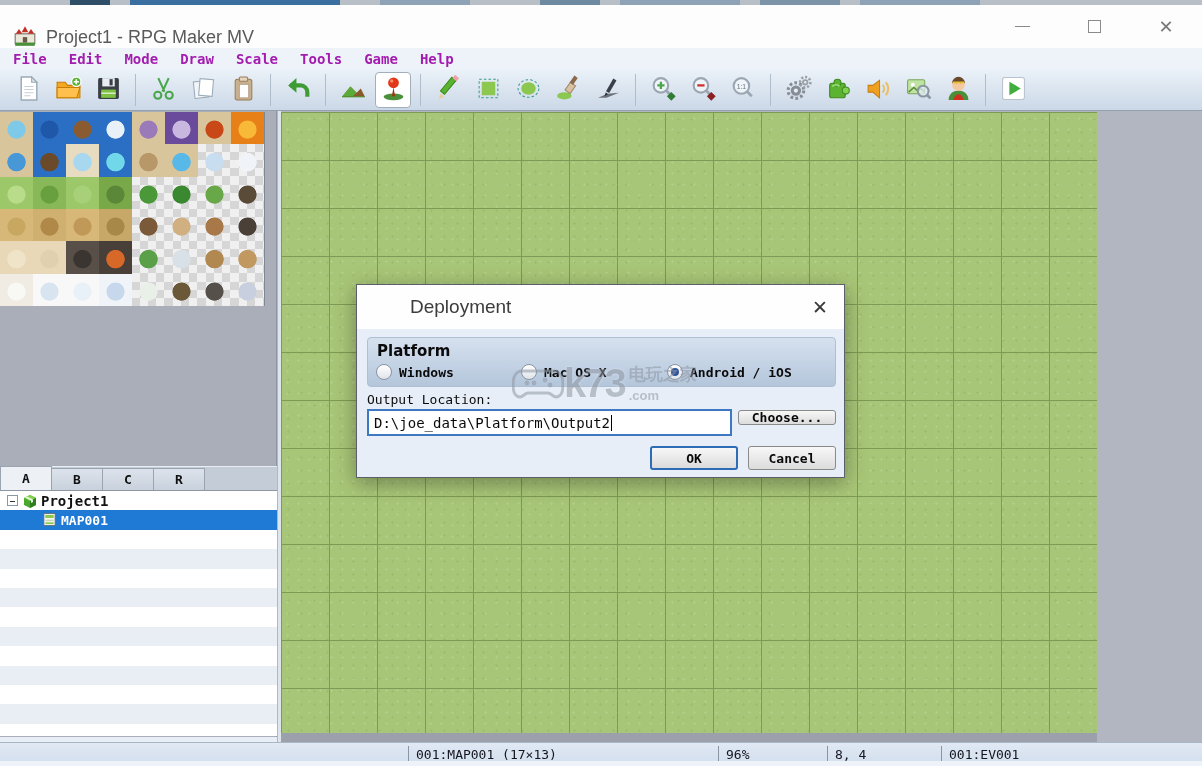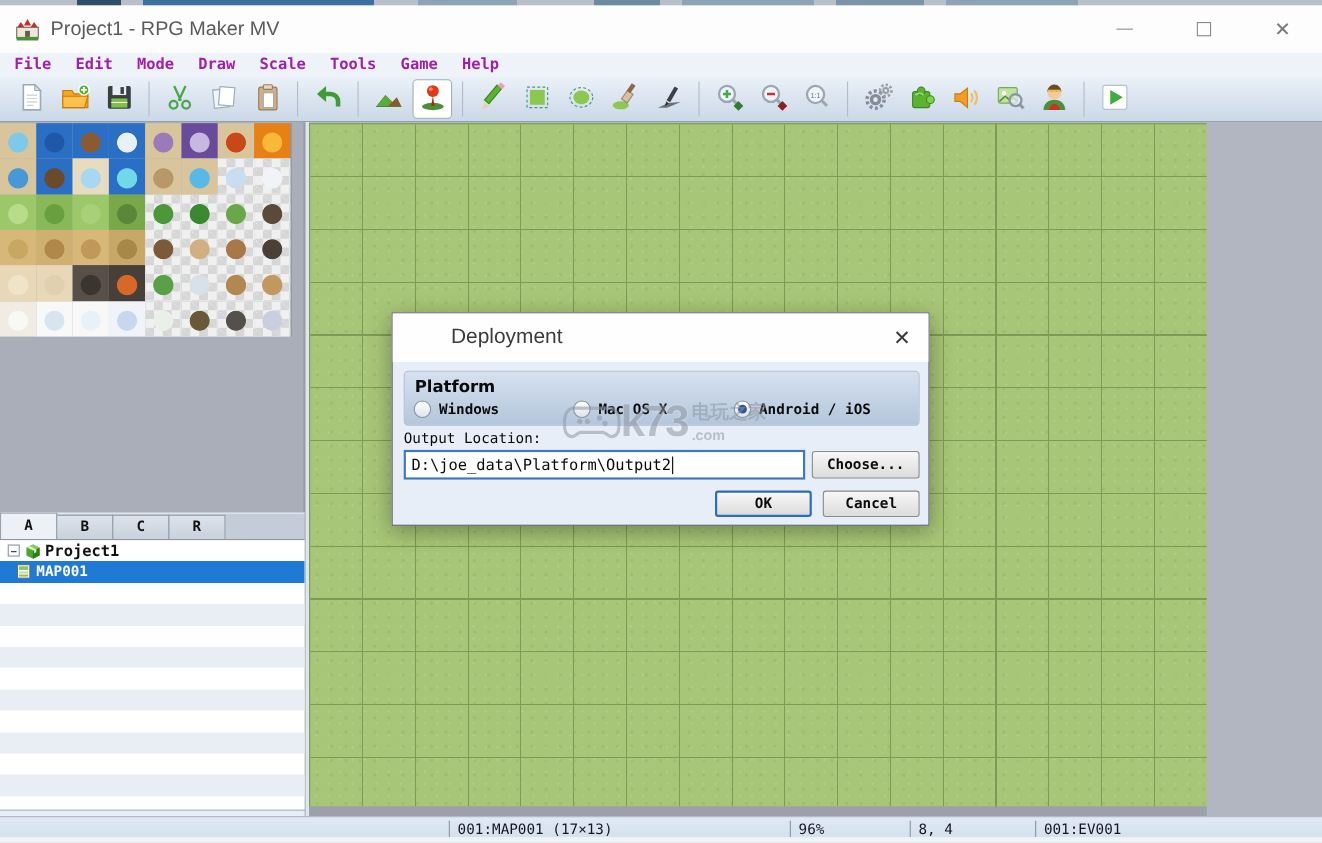--- a/index.html
+++ b/index.html
@@ -4,21 +4,21 @@
 <style>
   * { margin:0; padding:0; box-sizing:border-box; }
   html,body { width:1202px; height:766px; font-family:"DejaVu Sans", sans-serif; }
   #window { position:relative; width:1202px; height:766px; background:#fff; overflow:hidden; }
 
   
   #top-sliver { position:absolute; left:0; top:0; width:1202px; height:5px; background:#e8e8e8; }
   #top-sliver .seg { position:absolute; top:0; height:5px; }
 
   
-  #titlebar { position:absolute; left:0; top:5px; width:1202px; height:43px; background:#fdfdfd; display:flex; align-items:center; }
+  #titlebar { position:absolute; left:0; top:5px; width:1202px; height:43px; background:#fdfdfd; display:flex; align-items:flex-end; }
   #app-icon { width:24px; height:24px; margin-left:13px; }
   #title-text { margin-left:9px; font-size:18px; color:#5a5a5a; font-family:"Liberation Sans", sans-serif; }
   .win-ctrls { position:absolute; right:0; top:0; height:43px; display:flex; }
   .win-btn { width:72px; height:43px; display:flex; align-items:center; justify-content:center; color:#7a7a7a; font-size:15px; cursor:default; }
   .win-btn .sq { width:13px; height:13px; border:1px solid #8a8a8a; }
   .win-btn .bar { width:15px; height:0; border-top:1px solid #8a8a8a; }
   .win-btn .x { font-size:18px; font-weight:300; }
 
   
   #menubar { position:absolute; left:0; top:48px; width:1202px; height:22px; background:#eef3f9; display:flex; align-items:center; padding-left:2px; }
@@ -48,21 +48,21 @@
   .pal-tab.selected { background:#edf1f6; height:24px; }
 
   
   #tree { position:absolute; left:0; top:379px; width:277px; height:246px; background:#fff; border-top:1px solid #8d96a3; overflow:hidden; }
   .tree-row { height:19.4px; display:flex; align-items:center; font:13px "DejaVu Sans Mono", monospace; color:#111; }
   .tree-row.alt { background:#e9eef5; }
   .tree-row.selected { background:#1f7ad6; color:#fff; font-weight:bold; }
   .tree-row .expander { width:11px; height:11px; margin-left:7px; background:#fff; border:1px solid #8a96a4; position:relative; flex:none; }
   .tree-row .expander::after { content:""; position:absolute; left:2px; top:4.5px; width:5px; height:1px; background:#333; }
   .tree-row .node-icon { width:16px; height:16px; margin:0 3px 0 4px; flex:none; }
-  .tree-row.child { padding-left:10px;align-items:center; }
+  .tree-row.child { padding-left:38px;align-items:center; }
   .tree-row .label { font-weight:bold; font-size:14px; }
   .tree-row.child .label { font-size:13px; }
   #left-bottom { position:absolute; left:0; top:626px; width:277px; height:5px; background:#e8eef6; }
 
   
   #map-viewport { position:absolute; left:281px; top:0; width:921px; height:631px; background:#b2b6c0; }
   #map-canvas { position:absolute; left:0; top:1px; width:816px; height:624px;
     background-color:#a8c677;
     background-image:
       repeating-linear-gradient(90deg, rgba(0,0,0,0) 0 47px, #7d9b54 47px 48px),
@@ -87,21 +87,21 @@
   #platform-group { position:absolute; left:10px; top:52px; width:469px; height:50px; border-radius:4px; border:1px solid #aebfd4; background:linear-gradient(#d6e1ef,#b4c6db); }
   #platform-label { position:absolute; left:9px; top:4px; font:bold 15px "DejaVu Sans", sans-serif; color:#0a0a0a; }
   .radio-opt { position:absolute; top:24px; height:20px; display:flex; align-items:center; }
   .radio-circle { width:16px; height:16px; border-radius:50%; background:linear-gradient(#fff,#dfe4ea); border:1px solid #8a95a3; flex:none; position:relative; }
   .radio-circle.checked::after { content:""; position:absolute; left:3px; top:3px; width:8px; height:8px; border-radius:50%; background:#32549a; }
   .radio-opt .r-label { margin-left:7px; font:bold 13px "DejaVu Sans Mono", monospace; color:#0a0a0a; }
   #output-label { position:absolute; left:10px; top:107px; font:13px "DejaVu Sans Mono", monospace; color:#0a0a0a; }
   #output-input { position:absolute; left:10px; top:124px; width:365px; height:27px; background:#fff; border:2px solid #3d78c0; display:flex; align-items:center; padding-left:5px; }
   #output-input .val { font:14px "DejaVu Sans Mono", monospace; color:#0a0a0a; }
   #output-input .caret { display:inline-block; width:1px; height:16px; background:#000; margin-left:1px; }
-  .dlg-btn { position:absolute; height:25px; background:linear-gradient(#f7f7f7,#dcdcdc); border:1px solid #8a8a8a; border-radius:3px; display:flex; align-items:center; justify-content:center; font:bold 13px "DejaVu Sans Mono", monospace; color:#0a0a0a; }
+  .dlg-btn { position:absolute; height:15px; background:linear-gradient(#f7f7f7,#dcdcdc); border:1px solid #8a8a8a; border-radius:3px; display:flex; align-items:center; justify-content:center; font:bold 13px "DejaVu Sans Mono", monospace; color:#0a0a0a; }
   #choose-btn { left:381px; top:125px; width:98px; }
   #ok-btn { left:293px; top:161px; width:88px; height:24px; border:2px solid #2e6db5; }
   #cancel-btn { left:391px; top:161px; width:88px; height:24px; }
 
   
   #watermark { position:absolute; left:512px; top:348px; width:250px; height:70px; opacity:.55; pointer-events:none; z-index:50; display:flex; align-items:center; color:#8f97a3; }
   #watermark svg { width:52px; height:36px; flex:none; }
   #wm-main { font:bold 40px "Liberation Sans", sans-serif; letter-spacing:-2px; text-shadow:0 0 2px #fff; line-height:1; }
   #wm-col { margin-left:4px; display:flex; flex-direction:column; line-height:1; }
   #wm-extra { font:bold 17px "DejaVu Sans", sans-serif; }

